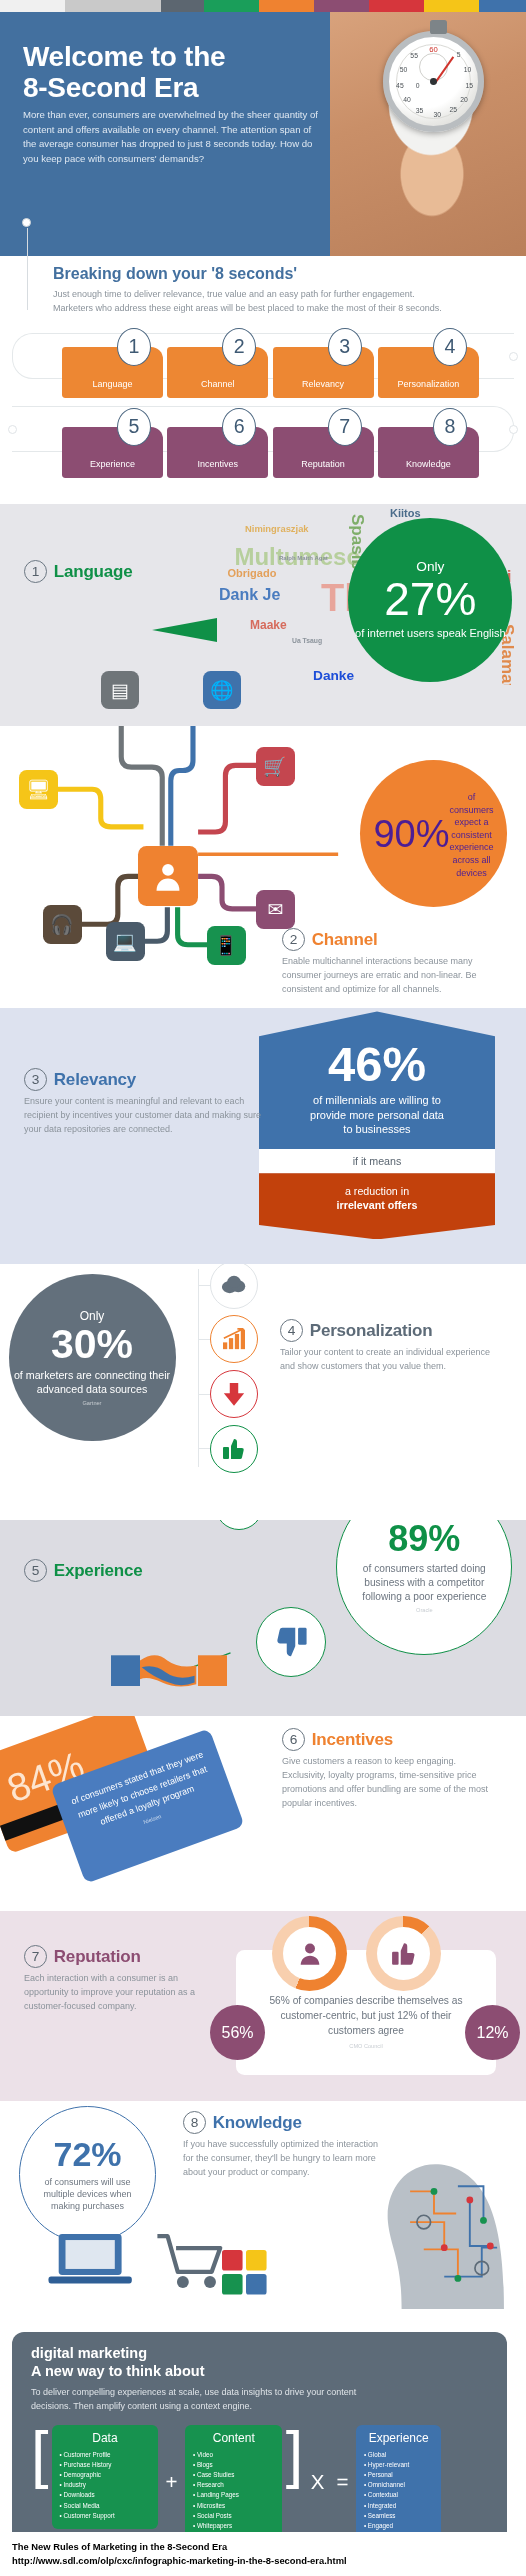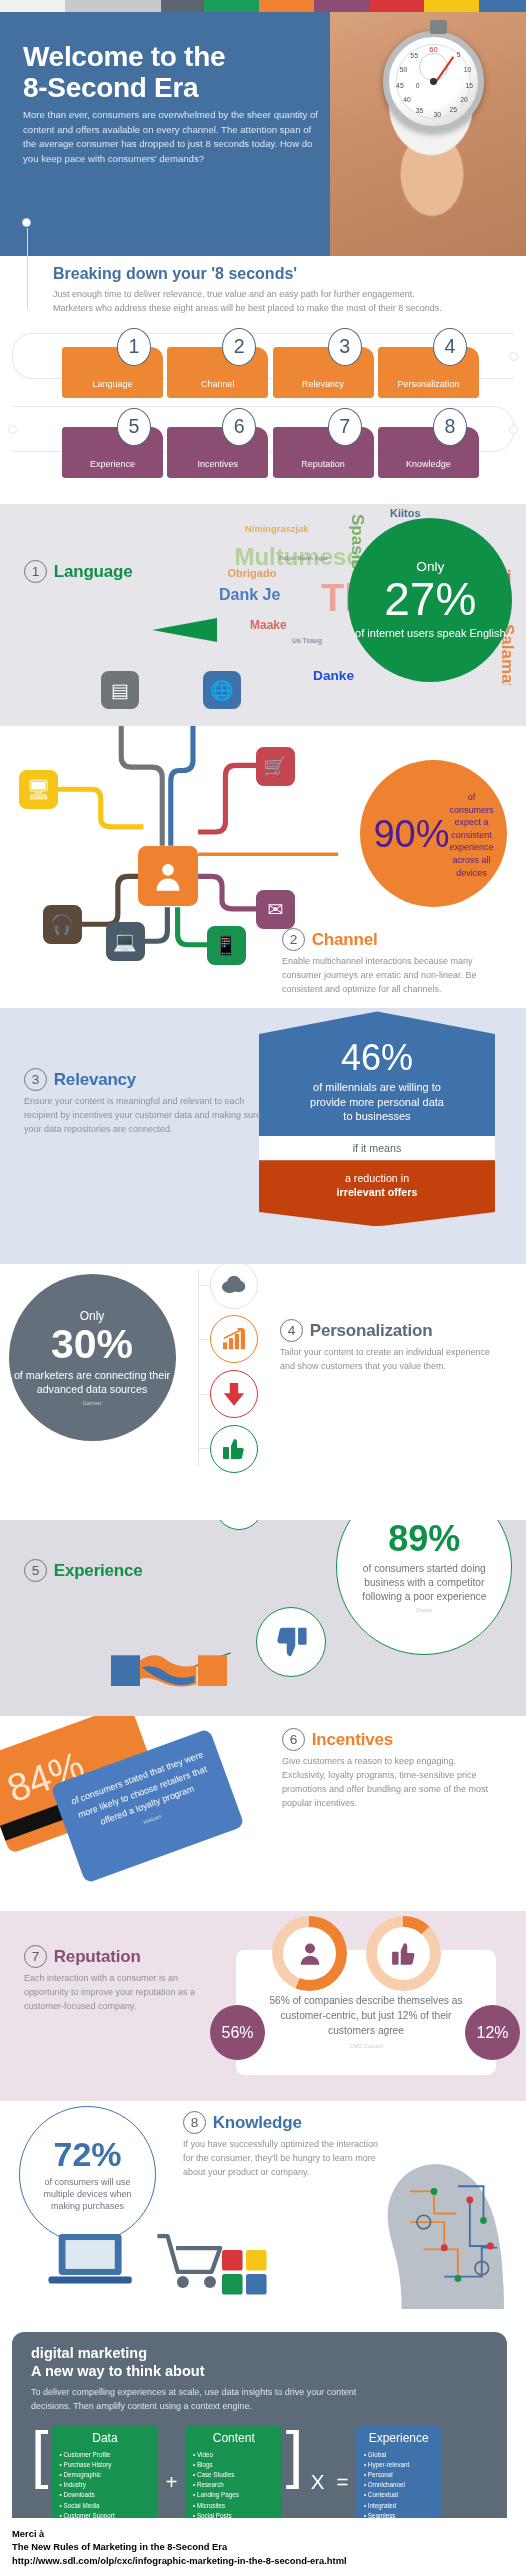--- a/index.html
+++ b/index.html
@@ -140,21 +140,21 @@
 
   
   .s3 { height:256px; background:#dde2ef; }
   .s3-text { position:absolute; left:24px; top:60px; width:239px; }
   .banner { position:absolute; right:31px; top:3.4px; width:236px; }
   .ban-top {
     background:#3f72ab; color:#fff; text-align:center; padding:29px 13.7px 12px;
     clip-path:polygon(0 18%,50% 0,100% 18%,100% 100%,0 100%);
     font-size:11px; font-weight:300; line-height:1.35;
   }
-  .ban-top .big { font-size:36px; font-weight:400; line-height:1; display:block; margin-bottom:3.4px;text-align:center; }
+  .ban-top .big { font-size:49px; font-weight:700; line-height:1; display:block; margin-bottom:3.4px;text-align:center; }
   .ban-mid { background:#fff; color:#5a6570; text-align:center; padding:6px; font-size:10.7px; }
   .ban-bot {
     background:#c2410c; color:#fff; text-align:center; padding:10.2px 13.7px 26px;
     clip-path:polygon(0 0,100% 0,100% 78%,50% 100%,0 78%);
     font-size:10.7px; line-height:1.4;
   }
 
   
   .s4 { height:256px; background:#ffffff; }
   .bubble-grey {
@@ -696,19 +696,18 @@
             <li>Seamless</li>
             <li>Engaged</li>
           </ul>
         </div>
       </div>
       <div class="nw-foot">Experience is more important than price.  Design and optimize your customer journeys around the 8-second rule and you'll be set up to positively impact the bottom line.</div>
     </div>
   </div>
 
   <div class="credit">
-    <div>Merci à</div>
     <div>The New Rules of Marketing in the 8-Second Era</div>
     <div>http://www.sdl.com/olp/cxc/infographic-marketing-in-the-8-second-era.html</div>
   </div>
 
 </div>
 
 
 </body></html>

